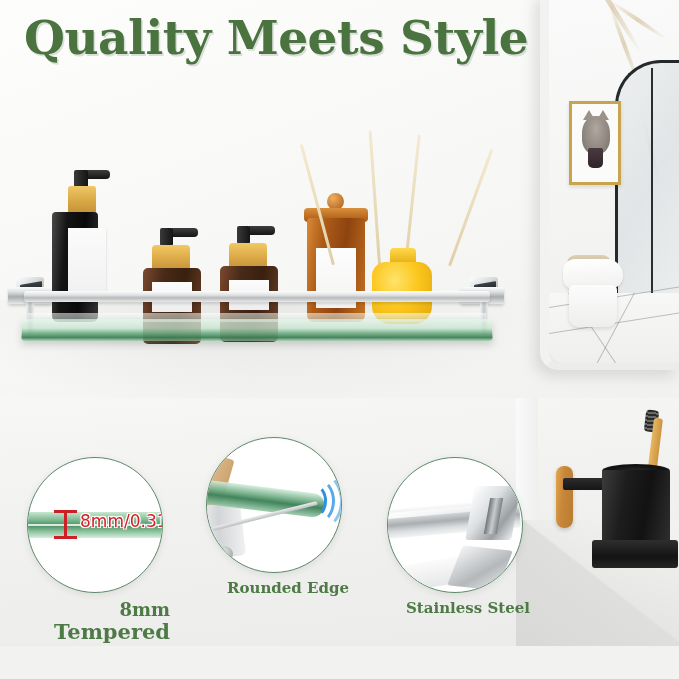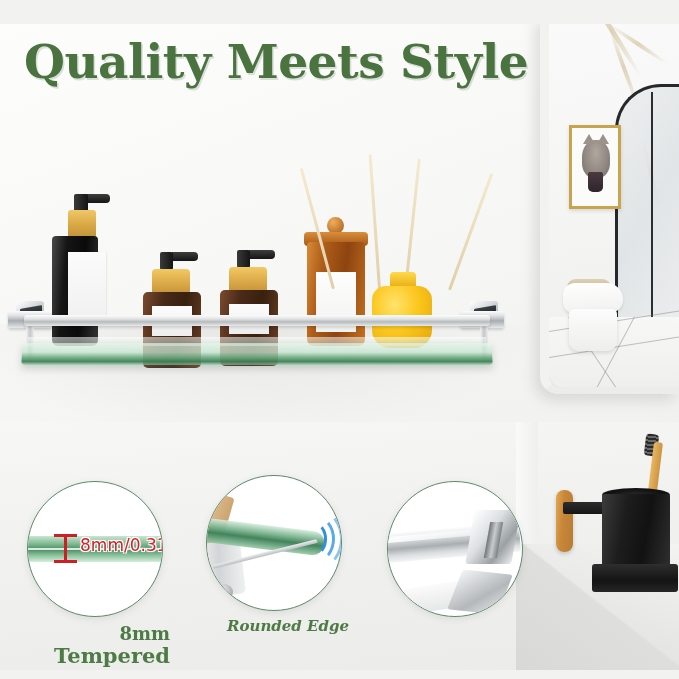--- a/index.html
+++ b/index.html
@@ -8,21 +8,20 @@
     overflow: hidden;
     font-family: "Liberation Serif", serif;
     background: #f2f2f0;
   }
   #stage {
     position: relative;
     width: 679px; height: 646px;
     background:
       linear-gradient(180deg,#fbfbfa 0%,#f6f6f5 40%,#efefed 70%,#e9e9e7 100%);
     overflow: hidden;
-    margin-top: 24px;
   }
 
   
   #title {
     position: absolute; left: 24px; top: 9px;
     width: 512px; height: 58px;
     font-family: "DejaVu Serif", serif;
     font-weight: bold;
     font-size: 47px;
     line-height: 58px;
@@ -534,21 +533,21 @@
       <div class="dim-bar" id="dim-v"></div>
       <div class="dim-bar" id="dim-b"></div>
       <div id="dim-text">8mm/0.31”</div>
     </div>
     <div class="feat-caption">
       <span class="cap-big">8mm</span>
       <span class="cap-sm">Tempered Glass</span>
     </div>
   </div>
 
-  <div class="feature" style="left:199px;top:451px;font-style:italic;">
+  <div class="feature" style="left:199px;top:437px;">
     <div class="circle">
       <div id="r-wood"></div>
       <div id="r-metal"></div>
       <div id="r-glass"></div>
       <div id="r-rail"></div>
       <div id="r-screw"></div>
       <div class="arc" id="arc3"></div>
       <div class="arc" id="arc2"></div>
       <div class="arc" id="arc1"></div>
     </div>
@@ -559,15 +558,18 @@
 
   <div class="feature" style="left:380px;top:457px;">
     <div class="circle">
       <div id="s-base"></div>
       <div id="s-arm"></div>
       <div id="s-arm-hi"></div>
       <div id="s-head"></div>
       <div id="s-slot"></div>
       <div id="s-lower"></div>
     </div>
+    <div class="feat-caption">
+      <span class="cap-one">Stainless Steel</span>
+    </div>
   </div>
 
 </div>
 
 </body></html>

